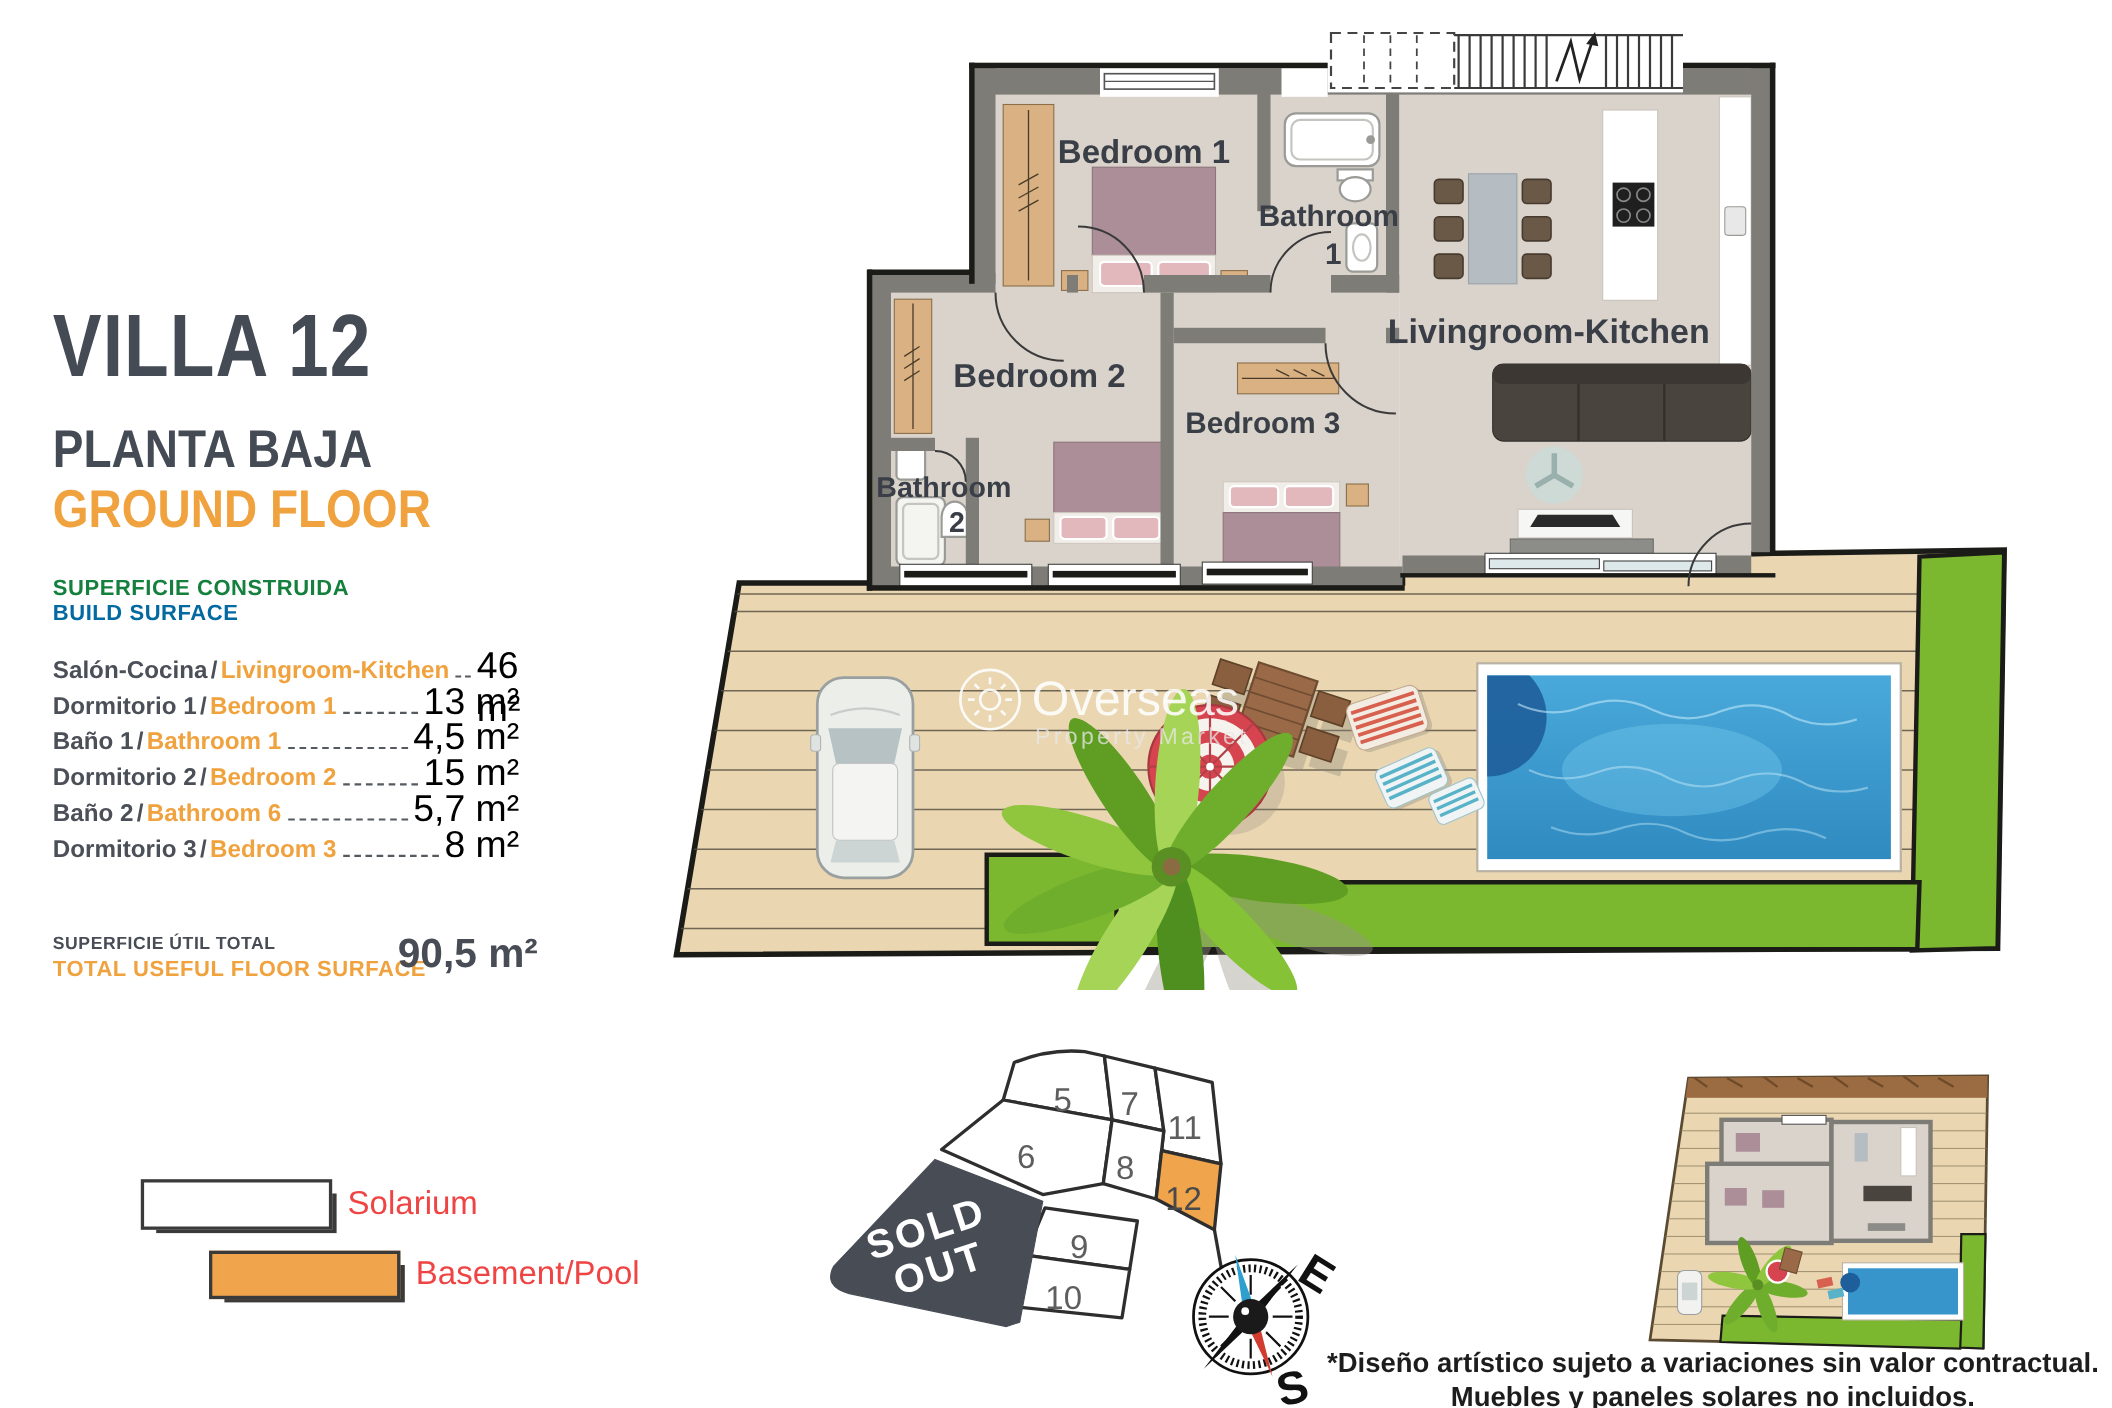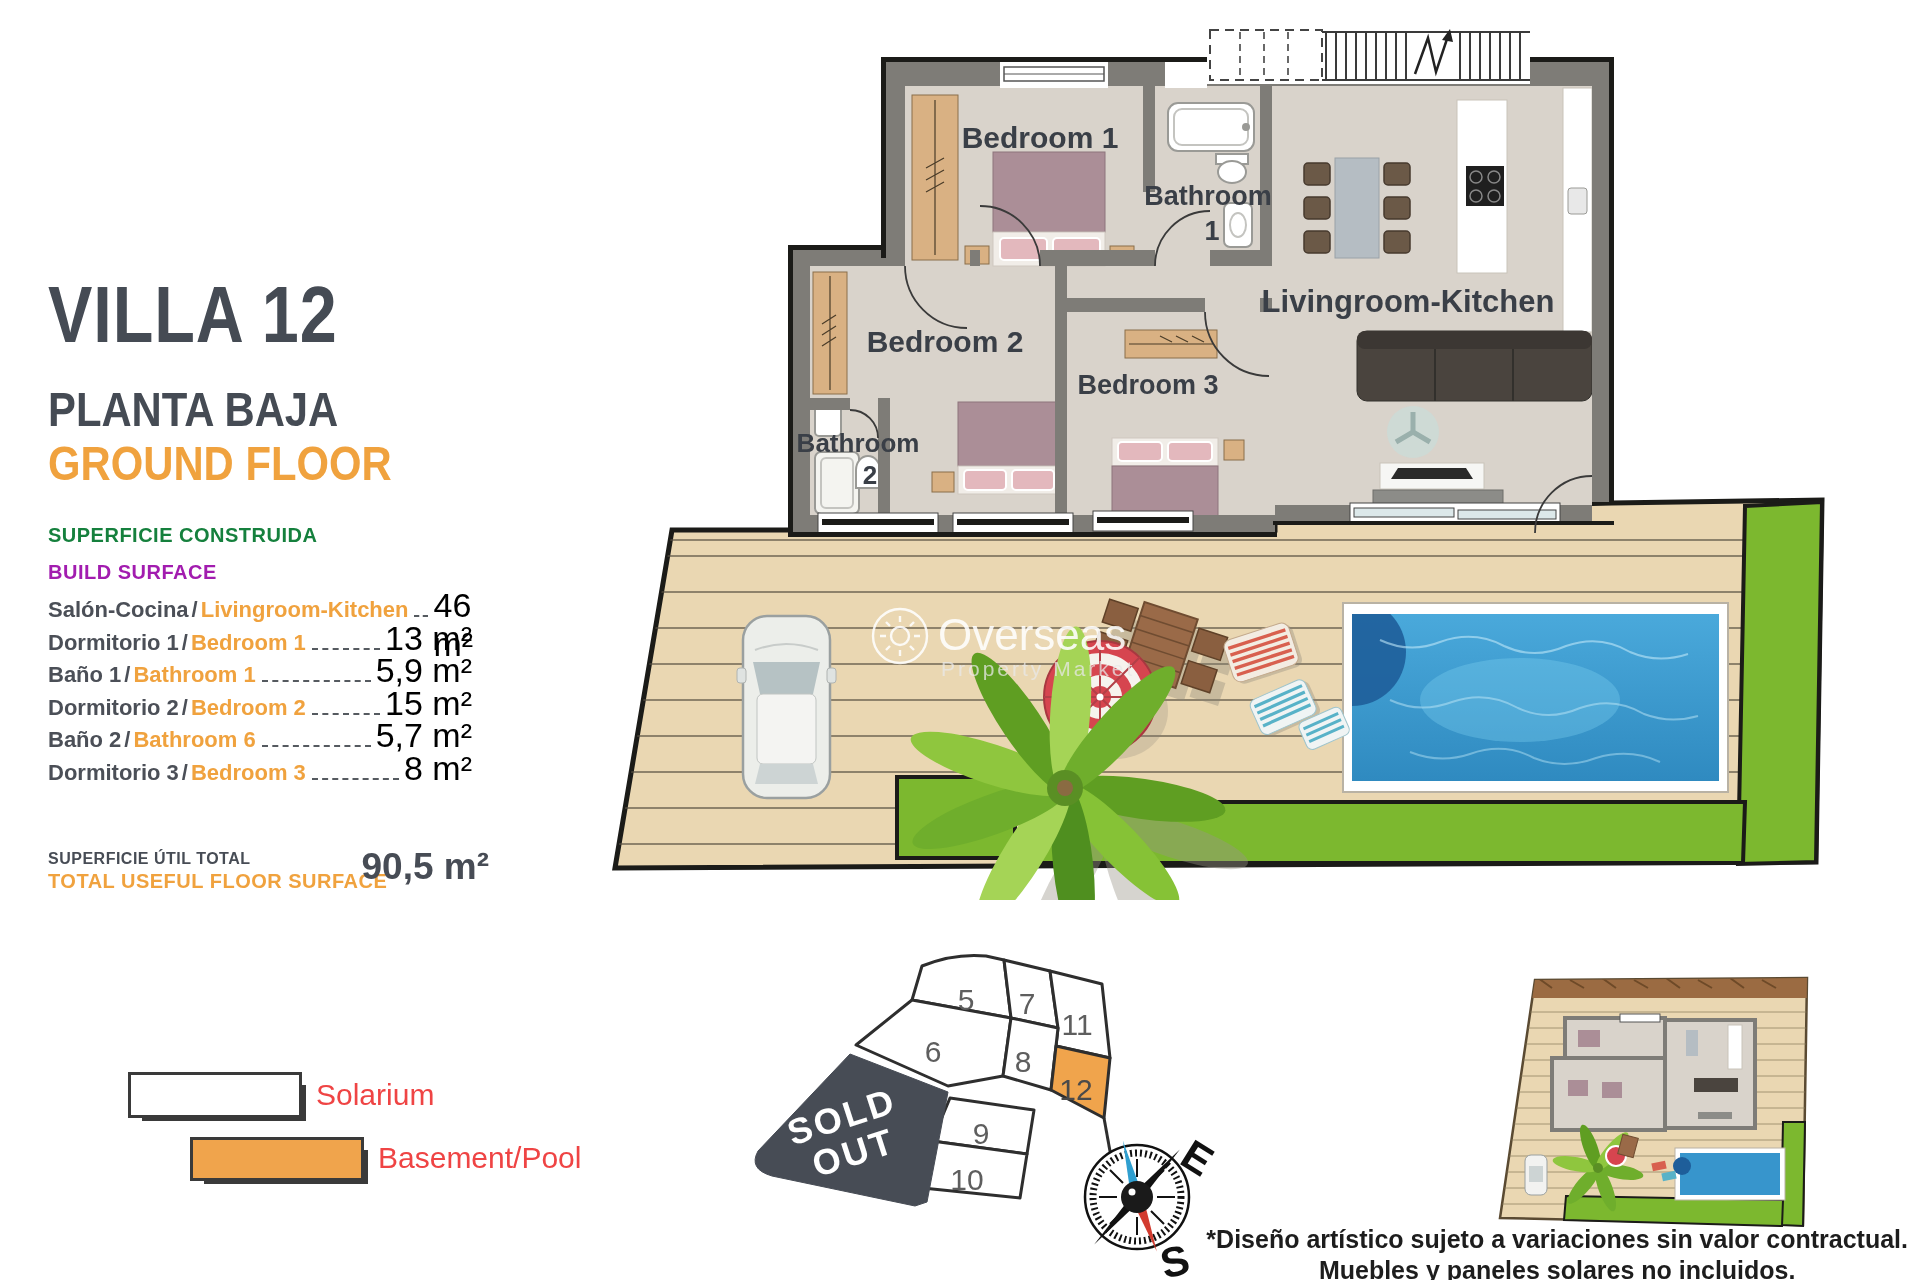--- a/index.html
+++ b/index.html
@@ -5,21 +5,21 @@
   html,body{margin:0;padding:0;background:#fff;}
   #page{position:relative;width:1920px;height:1280px;background:#fff;overflow:hidden;
         font-family:"Liberation Sans",sans-serif;}
   .abs{position:absolute;}
   
   .villa-title{left:48px;top:268px;font-size:70px;font-weight:800;color:#454b54;letter-spacing:1px;transform:scale(.95,1.15);transform-origin:left top;}
   .sub-es{left:48px;top:382px;font-size:44px;font-weight:800;color:#454b54;transform:scale(.95,1.1);transform-origin:left top;}
   .sub-en{left:48px;top:436px;font-size:44px;font-weight:800;color:#f0a23e;transform:scale(.95,1.1);transform-origin:left top;}
   .hdr2{left:48px;top:524px;line-height:23px;}
   .hdr2 .l1{font-size:20px;font-weight:800;color:#15803d;letter-spacing:.5px;}
-  .hdr2 .l2{font-size:20px;font-weight:800;color:#a21caf;letter-spacing:.5px;margin-top:14px;}
+  .hdr2 .l2{font-size:20px;font-weight:800;color:#0369a1;letter-spacing:.5px;}
   .bigval{left:350px;top:514px;width:125px;text-align:right;font-size:42px;color:#5b5f66;}
   .roomlist{left:48px;top:586px;width:424px;}
   .room-row{display:flex;align-items:baseline;height:32.5px;font-size:22px;}
   .room-row .es{color:#4b4f57;font-weight:600;white-space:pre;}
   .room-row .sep{color:#4b4f57;font-weight:600;padding:0 3px;}
   .room-row .en{color:#f0a23e;font-weight:600;white-space:pre;}
   .room-row .leader{flex:1;border-bottom:2px dashed #555a60;margin:0 5px 5px 6px;min-width:14px;}
   .room-row .val{color:#000000;font-size:34px;}
   .totals{left:48px;top:848px;line-height:22px;}
   .totals .l1{font-size:16px;font-weight:800;color:#474c55;letter-spacing:.5px;}
@@ -63,21 +63,21 @@
         <span class="sep">/</span>
         <span class="en">Bedroom 1</span>
         <span class="leader"></span>
         <span class="val">13 m²</span>
     </div>
     <div class="room-row">
       <span class="es">Baño 1</span>
         <span class="sep">/</span>
         <span class="en">Bathroom 1</span>
         <span class="leader"></span>
-        <span class="val">5,9 m²</span>
+        <span class="val">4,5 m²</span>
     </div>
     <div class="room-row">
       <span class="es">Dormitorio 2</span>
         <span class="sep">/</span>
         <span class="en">Bedroom 2</span>
         <span class="leader"></span>
         <span class="val">15 m²</span>
     </div>
     <div class="room-row">
       <span class="es">Baño 2</span>

